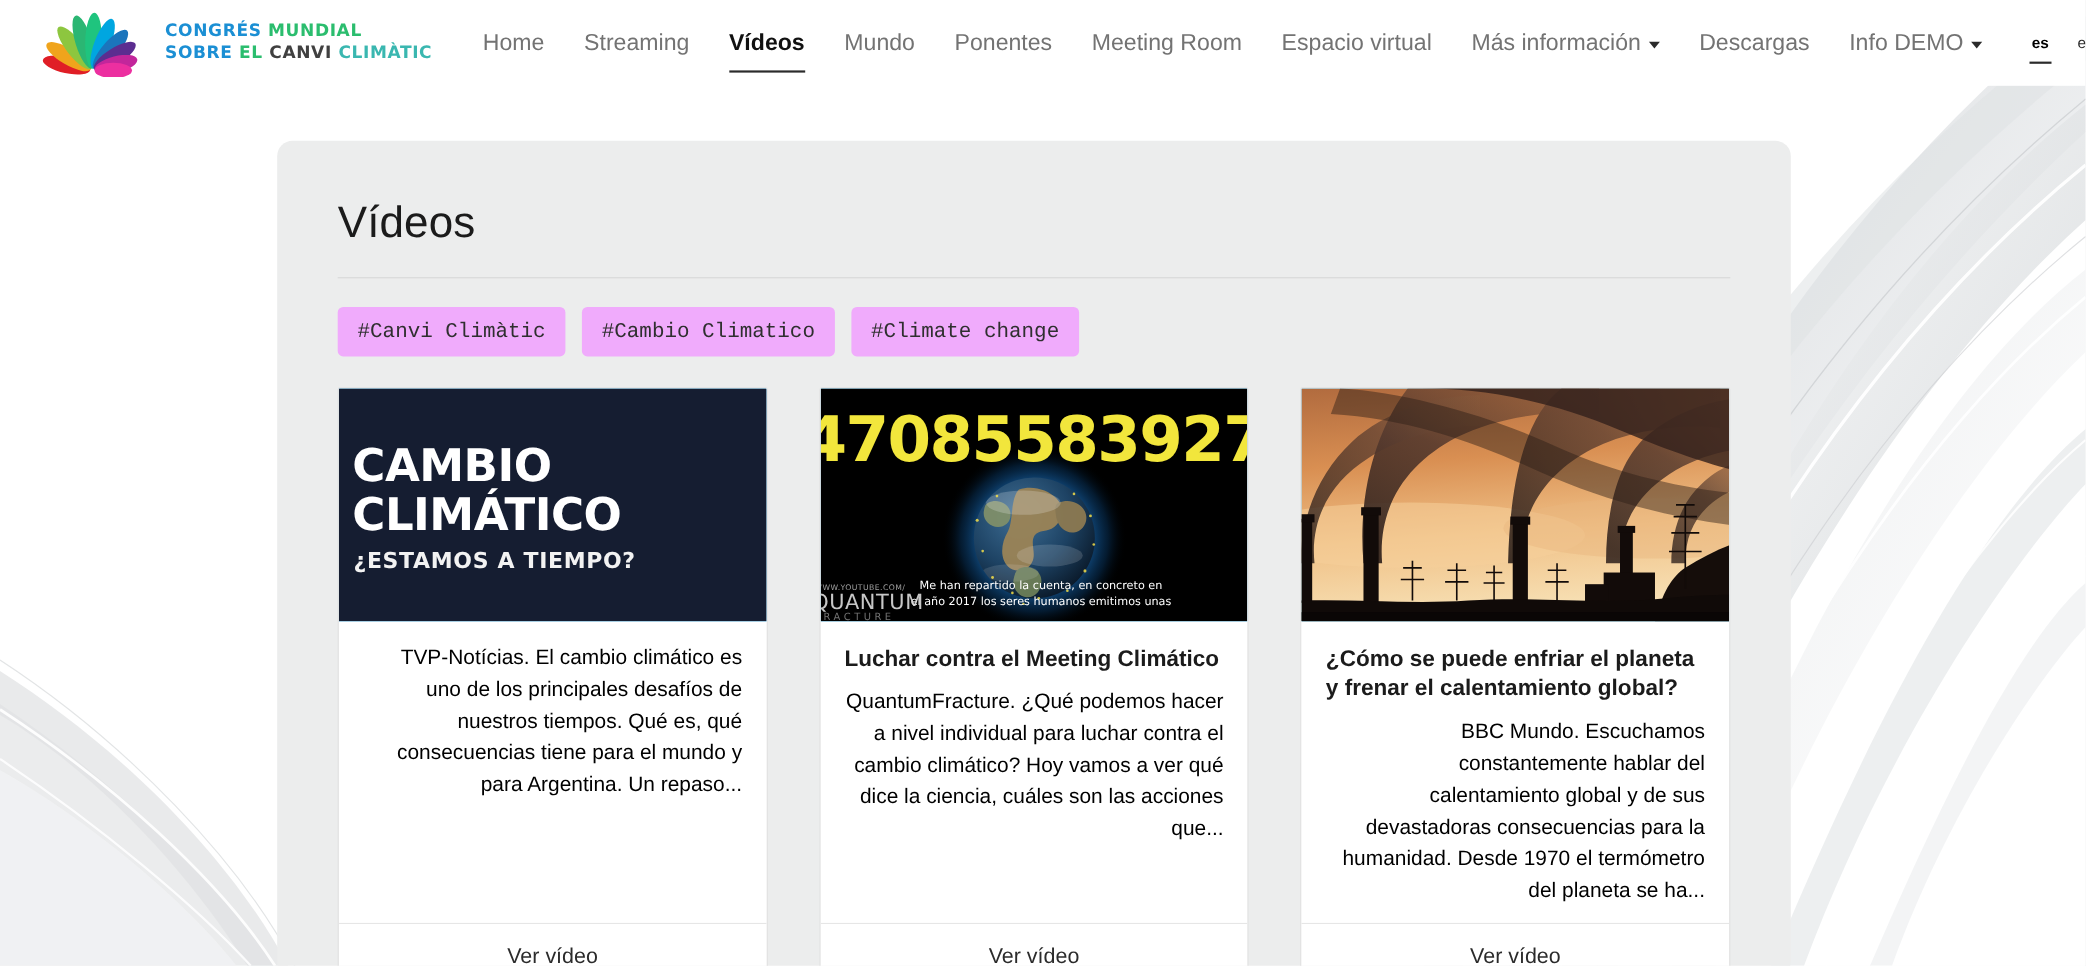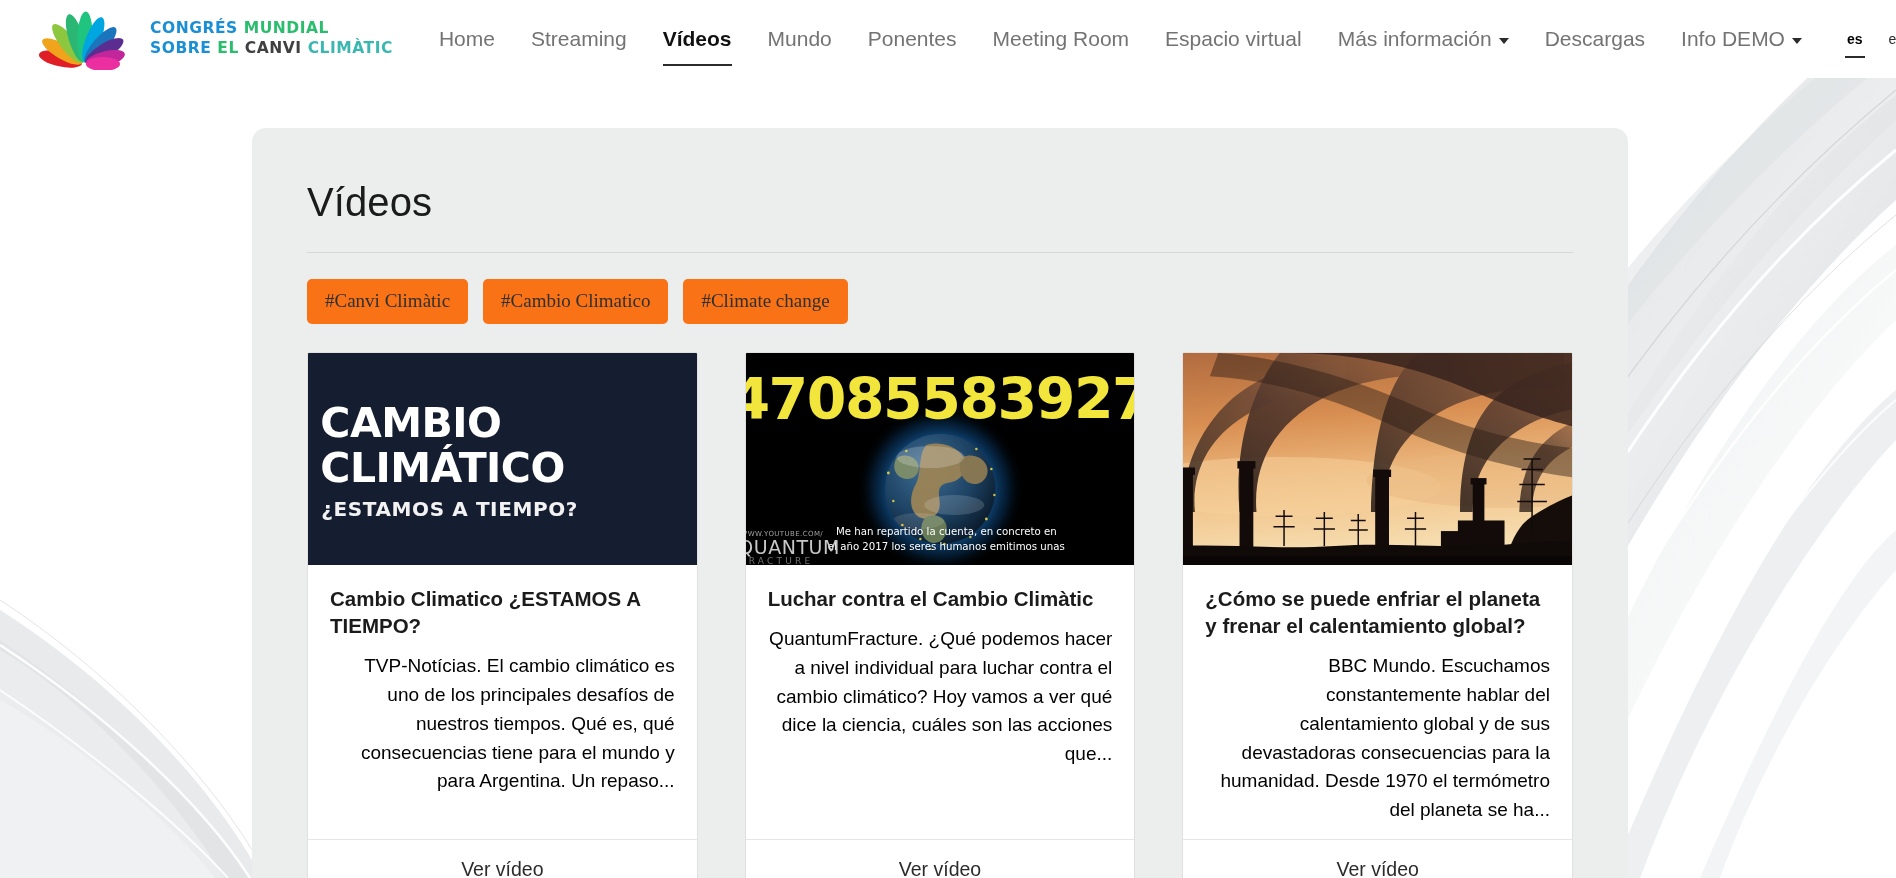--- a/index.html
+++ b/index.html
@@ -161,27 +161,27 @@
   }
 
   
   .tags {
     display: flex;
     gap: 15px;
     margin: 26px 0 0 9px;
     flex-wrap: wrap;
   }
   .tag {
-    background: #f97316;
+    background: #f0abfc;
     border: 0;
     border-radius: 5px;
     padding: 11px 18px;
     font-size: 19px;
     color: #2f2f2f;
-    font-family: Liberation Serif, serif;
+    font-family: Liberation Mono, monospace;
     line-height: 1.2;
     cursor: pointer;
     white-space: nowrap;
   }
 
   
   .cards {
     display: grid;
     grid-template-columns: repeat(3, 1fr);
     gap: 0 47px;
@@ -405,21 +405,20 @@
     <article class="card">
       <div class="thumb">
         <svg viewBox="0 0 420 212" preserveAspectRatio="xMidYMid slice" aria-hidden="true">
           <rect width="420" height="212" fill="#151d31"></rect>
           <text x="28" y="84" fill="#ffffff" font-family="DejaVu Sans, sans-serif" font-size="41" font-weight="bold" letter-spacing="-0.5">CAMBIO</text>
           <text x="28" y="129" fill="#ffffff" font-family="DejaVu Sans, sans-serif" font-size="41" font-weight="bold" letter-spacing="-0.5">CLIMÁTICO</text>
           <text x="29" y="163" fill="#f2f2f2" font-family="DejaVu Sans, sans-serif" font-size="20" font-weight="bold" letter-spacing="0.6">¿ESTAMOS A TIEMPO?</text>
         </svg>
       </div>
       <div class="card-body">
-        <div class="card-title">Cambio Climatico ¿ESTAMOS A TIEMPO?</div>
         <p class="card-desc">TVP-Notícias. El cambio climático es uno de los principales desafíos de nuestros tiempos. Qué es, qué consecuencias tiene para el mundo y para Argentina. Un repaso...</p>
       </div>
       <div class="card-footer">
         <a href="#">Ver vídeo</a>
       </div>
     </article>
 
     <article class="card">
       <div class="thumb">
         <svg viewBox="0 0 420 212" preserveAspectRatio="xMidYMid slice" aria-hidden="true">
@@ -473,21 +472,21 @@
 
           <text x="216" y="182" text-anchor="middle" fill="#ffffff" font-family="DejaVu Sans, sans-serif" font-size="10.2">Me han repartido la cuenta, en concreto en</text>
           <text x="216" y="197" text-anchor="middle" fill="#ffffff" font-family="DejaVu Sans, sans-serif" font-size="10.2">el año 2017 los seres humanos emitimos unas</text>
 
           <text x="10" y="183" fill="#bdbdbd" font-family="DejaVu Sans, sans-serif" font-size="7" letter-spacing="0.4" opacity="0.85">WWW.YOUTUBE.COM/</text>
           <text x="8" y="201" fill="#d8d8d8" font-family="DejaVu Sans, sans-serif" font-size="19" letter-spacing="0.5" opacity="0.92">QUANTUM</text>
           <text x="10" y="211" fill="#8e8e8e" font-family="DejaVu Sans, sans-serif" font-size="9" letter-spacing="3.2" opacity="0.8">FRACTURE</text>
         </svg>
       </div>
       <div class="card-body">
-        <div class="card-title">Luchar contra el Cambio Climàtic</div>
+        <div class="card-title">Luchar contra el Meeting Climático</div>
         <p class="card-desc">QuantumFracture. ¿Qué podemos hacer a nivel individual para luchar contra el cambio climático? Hoy vamos a ver qué dice la ciencia, cuáles son las acciones que...</p>
       </div>
       <div class="card-footer">
         <a href="#">Ver vídeo</a>
       </div>
     </article>
 
     <article class="card">
       <div class="thumb">
         <svg viewBox="0 0 420 200" preserveAspectRatio="xMidYMid slice" aria-hidden="true">

